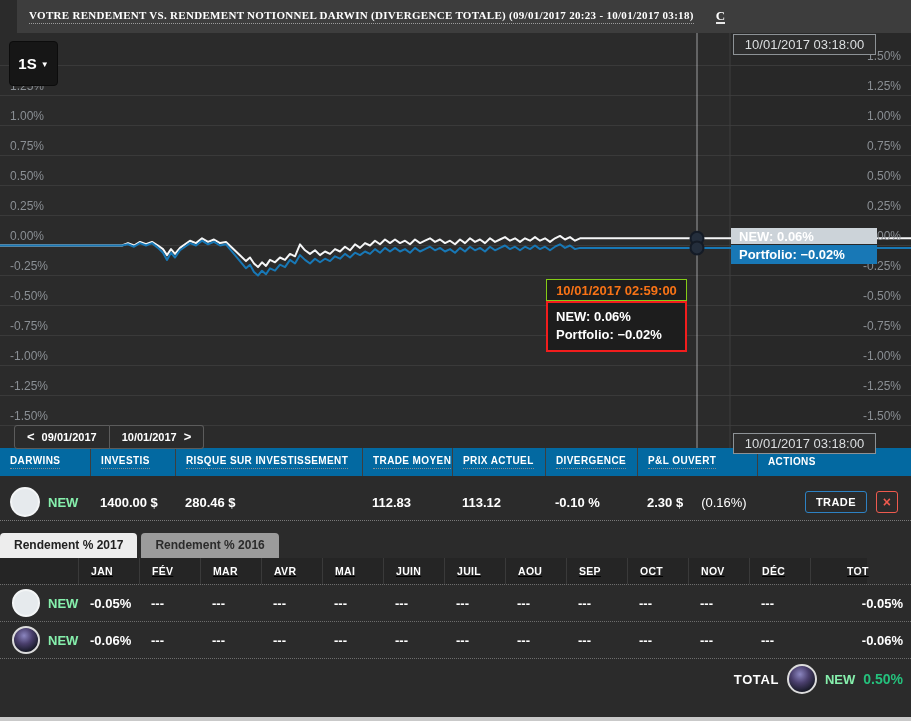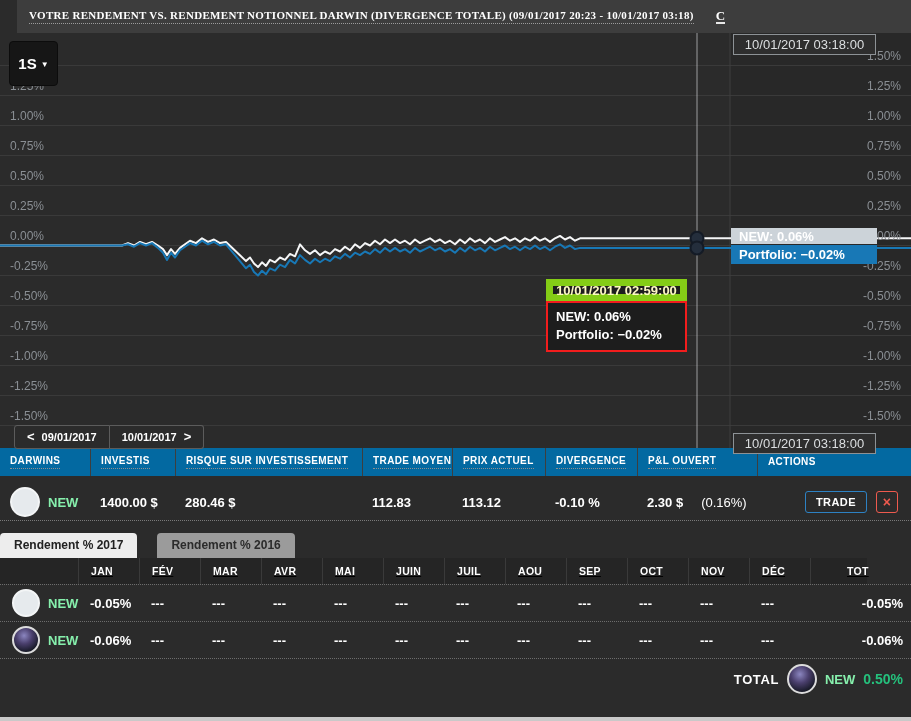--- a/index.html
+++ b/index.html
@@ -28,21 +28,21 @@
   .tip { position:absolute; left:733px; width:143px; height:21px; background:#2e2e2e;
          border:1px solid #8d9296; color:#dcdfe1; font-size:13px; display:flex;
          align-items:center; justify-content:center; z-index:4; }
   .tip.top { top:1px; }
   .tip.bottom { top:400px; }
   .flag { position:absolute; left:731px; width:146px; color:#fff; font-size:13px; font-weight:700;
           display:flex; align-items:center; padding-left:8px; z-index:4; }
   .flag-new { top:195px; height:16px; background:#ccd3d9; }
   .flag-pf  { top:212px; height:19px; background:#1878b6; }
   .mtooltip { position:absolute; left:546px; top:246px; width:141px; z-index:5; }
-  .mtime { height:22px; border:7px solid #84cc16; background:#1d1d1d; color:#fef9c3; font-weight:700;
+  .mtime { height:22px; border:1px solid #84cc16; background:#1d1d1d; color:#f97316; font-weight:700;
            font-size:13px; display:flex; align-items:center; justify-content:center; }
   .mbox { border:2px solid #f21d1d; background:#1d1d1d; padding:5px 8px 6px 8px; }
   .mbox div { color:#fff; font-weight:700; font-size:13px; line-height:18px; }
   .chart-nav { position:absolute; left:14px; top:392px; display:flex; z-index:5; }
   .nav-btn { height:24px; background:transparent; border:1px solid #5c5c5c; color:#fff;
              font-size:11px; font-weight:700; display:flex; align-items:center; gap:7px;
              padding:0 12px; cursor:pointer; font-family:inherit; }
   .nav-btn:first-child { border-radius:3px 0 0 3px; }
   .nav-btn:last-child { border-left:none; border-radius:0 3px 3px 0; }
   .nav-btn .chev { font-size:13px; font-weight:800; position:relative; top:-1px; }
@@ -68,21 +68,21 @@
   .pl-pct { font-weight:400; margin-left:18px; }
   .trade-btn { margin-left:38px; background:transparent; border:1px solid #2d82c4; border-radius:3px;
                color:#fff; font-size:11px; font-weight:700; padding:4px 10px; cursor:pointer;
                letter-spacing:.4px; font-family:inherit; }
   .close-btn { margin-left:9px; width:22px; height:22px; background:transparent; border:1px solid #ef5a4e;
                border-radius:3px; color:#ef5a4e; font-size:14px; font-weight:700; cursor:pointer;
                display:flex; align-items:center; justify-content:center; font-family:inherit; }
 
   
   .tabs { position:absolute; top:533px; left:0; width:911px; height:25px; display:flex;
-          align-items:flex-end; gap:20px; }
+          align-items:flex-end; gap:4px; }
   .tab { border:none; border-radius:4px 4px 0 0; font-size:12px; font-weight:700; padding:5px 14px 6px;
          cursor:pointer; font-family:inherit; }
   .tab.active { background:#ededed; color:#222; }
   .tab.inactive { background:#9b9b9b; color:#2b2b2b; }
 
   
   .m-grid { display:grid; grid-template-columns:78px repeat(12,61px) 1fr; }
   .m-header { position:absolute; top:558px; left:0; width:867px; height:26px; background:#252525;text-decoration:underline; }
   .m-header .mh { display:flex; align-items:center; padding-left:12px; border-left:1px solid #3a3a3a;
                   color:#fff; font-size:10.5px; font-weight:700; letter-spacing:.3px; }

